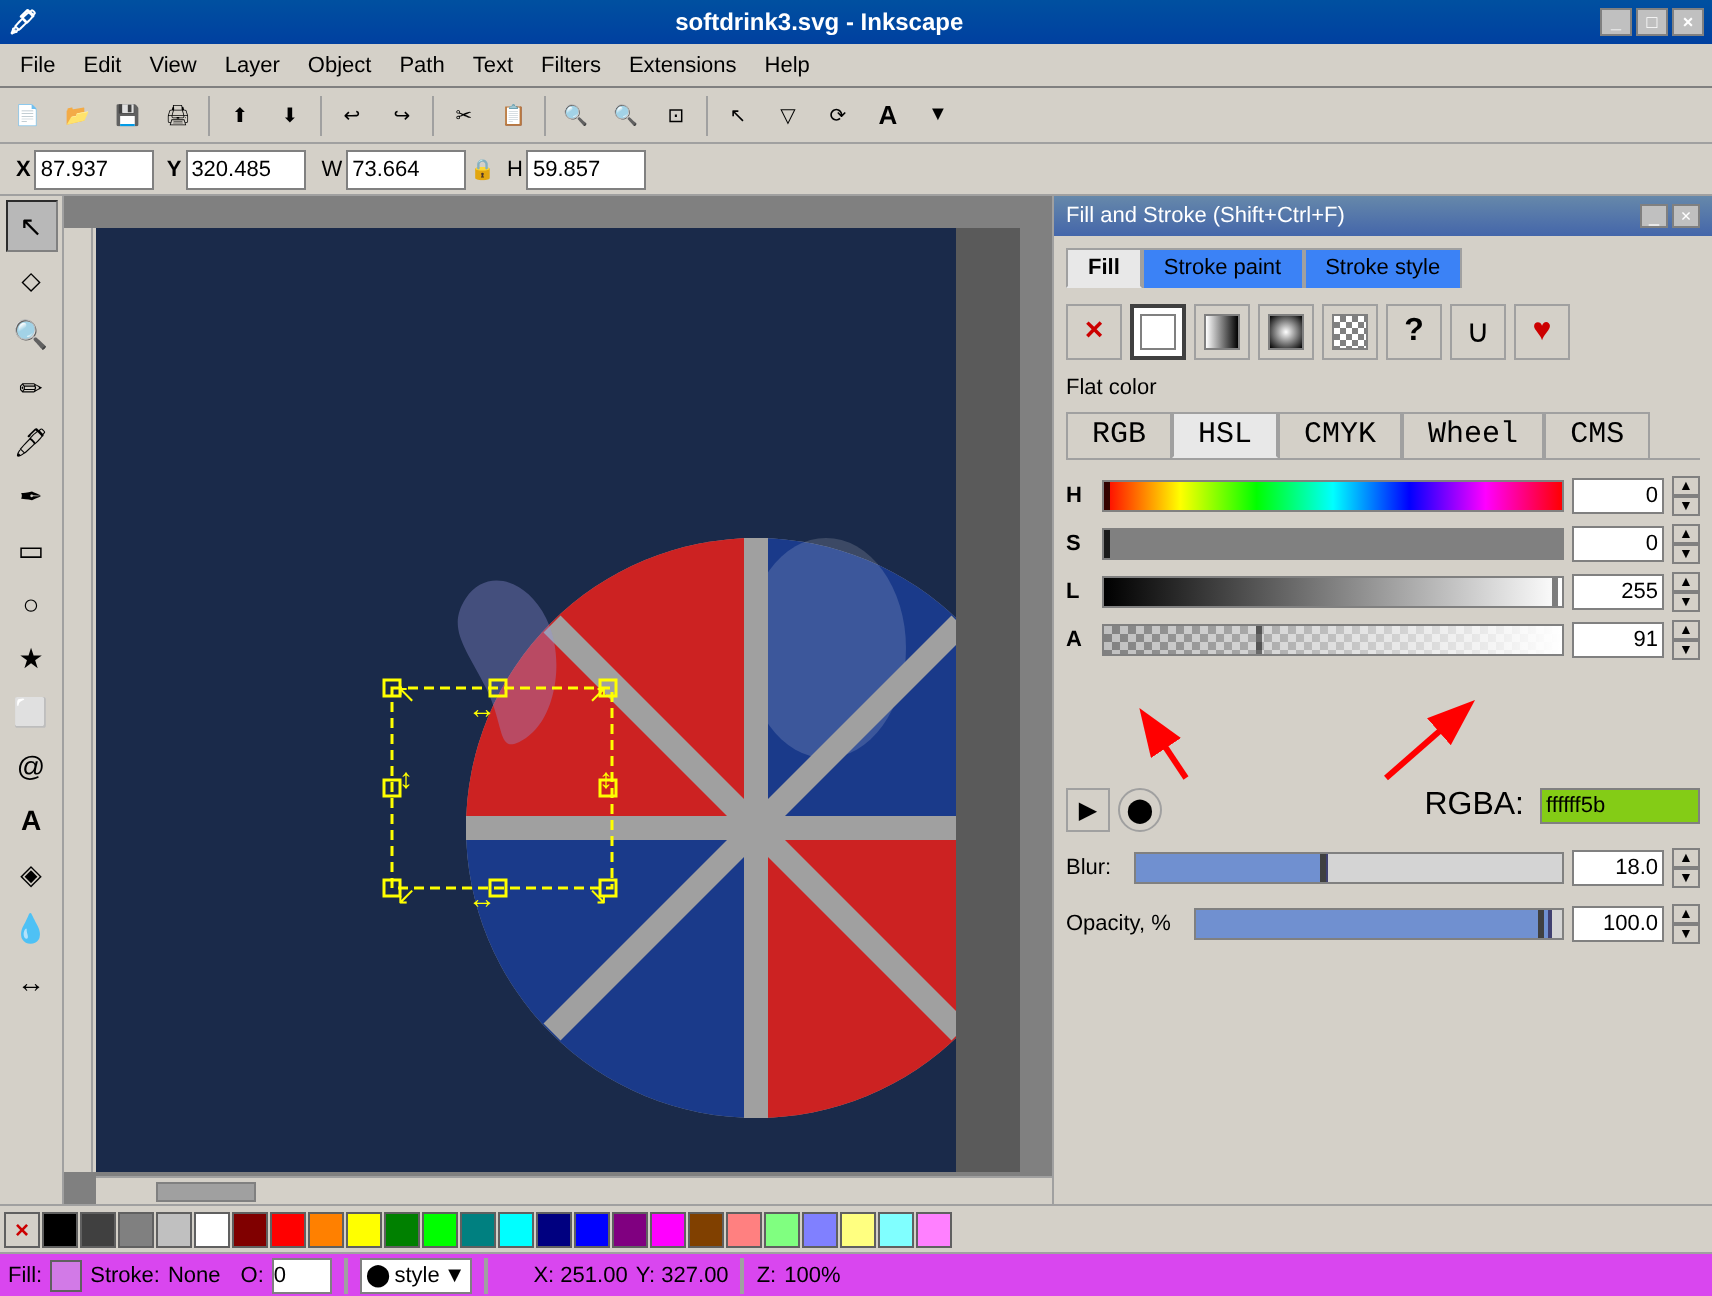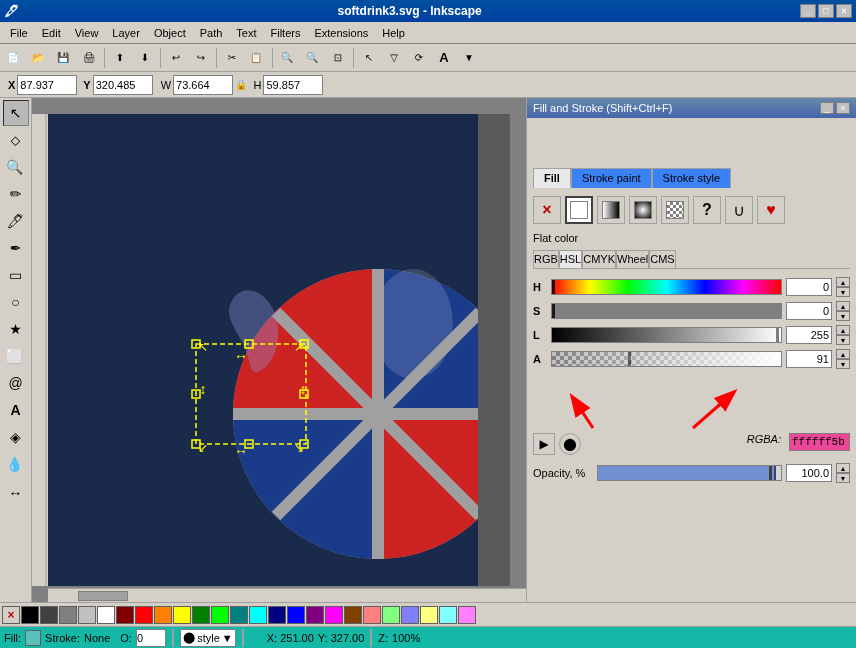--- a/index.html
+++ b/index.html
@@ -160,21 +160,20 @@
       display: flex;
       align-items: center;
       justify-content: space-between;
       padding: 0 6px;
       font-size: 11px;
     }
     #panel-content {
       flex: 1;
       padding: 6px;
       overflow-y: auto;
-      margin-top: 44px;
     }
     .panel-tabs {
       display: flex;
       gap: 0;
       margin-bottom: 8px;
     }
     .panel-tab {
       padding: 3px 10px;
       background: #3b82f6;
       border: 1px solid #a0a0a0;
@@ -206,26 +205,27 @@
     .flat-color-label { font-size: 11px; margin-bottom: 6px; }
 
     
     .color-tabs {
       display: flex;
       gap: 0;
       margin-bottom: 8px;
       border-bottom: 1px solid #a0a0a0;
     }
     .color-tab {
-      padding: 2px 0;
+      padding: 2px 12px;
       background: #d4d0c8;
       border: 1px solid #a0a0a0;
       cursor: pointer;
-      font-size: 11px;
+      font-size: 15px;
       border-bottom: none;
+      font-family: Liberation Mono, monospace;
     }
     .color-tab.active {
       background: #e8e8e8;
       border-bottom: 1px solid #e8e8e8;
     }
 
     
     .slider-row {
       display: flex;
       align-items: center;
@@ -244,27 +244,26 @@
       width: 46px;
       height: 18px;
       border: 1px solid #808080;
       background: white;
       text-align: right;
       padding-right: 2px;
       font-size: 11px;
     }
     .spinner-col { display: flex; flex-direction: column; }
     .rgba-input {
-      width: 61px;
+      width: 80px;
       height: 18px;
       border: 1px solid #808080;
-      background: #ec4899;
+      background: #84cc16;
       font-size: 11px;
       padding: 0 2px;
-      font-family: Liberation Mono, monospace;
     }
 
     
     .play-row {
       display: flex;
       gap: 4px;
       margin-bottom: 8px;
     }
     .play-btn {
       width: 22px; height: 22px;
@@ -288,21 +287,21 @@
     .opacity-row {
       display: flex;
       align-items: center;
       gap: 4px;
     }
     .opacity-label { font-size: 11px; width: 60px; }
 
     
     #statusbar {
       height: 22px;
-      background: #14b8a6;
+      background: #d946ef;
       border-top: 1px solid #a0a0a0;
       display: flex;
       align-items: center;
       padding: 0 4px;
       font-size: 11px;
       gap: 4px;
     }
 
     
     #palette-bar {
@@ -613,24 +612,36 @@
               <path d="M0,0 L0,6 L8,3 z" fill="red"></path>
             </marker>
           </defs>
         </svg>
       </div>
 
       <div class="play-row">
         <div class="play-btn">▶</div>
         <div class="play-btn" style="border-radius:50%;background:#d4d0c8;">⬤</div>
         <div style="flex:1;"></div>
-        <span style="font-size:11px;margin-right:4px;font-style:italic;">RGBA:</span>
+        <span style="font-size:16px;margin-right:4px;">RGBA:</span>
         <input class="rgba-input" value="ffffff5b" style="">
       </div>
 
+      <div class="blur-row">
+        <span class="blur-label">Blur:</span>
+        <div style="flex:1;height:16px;border:1px solid #808080;background:#d4d4d4;position:relative;">
+          <div style="position:absolute;left:0;top:0;width:45%;height:100%;background:#7090d0;border-right:2px solid #404070;"></div>
+          <div style="position:absolute;left:43%;top:0;width:3px;height:100%;background:#404040;"></div>
+        </div>
+        <input class="slider-input" value="18.0" style="">
+        <div class="spinner-col">
+          <div class="spinner-btn">▲</div>
+          <div class="spinner-btn">▼</div>
+        </div>
+      </div>
 
       <div class="opacity-row">
         <span class="opacity-label">Opacity, %</span>
         <div style="flex:1;height:16px;border:1px solid #808080;background:#d4d4d4;position:relative;">
           <div style="position:absolute;left:0;top:0;width:97%;height:100%;background:#7090d0;border-right:2px solid #404070;"></div>
           <div style="position:absolute;right:5%;top:0;width:3px;height:100%;background:#404040;"></div>
         </div>
         <input class="slider-input" value="100.0" style="">
         <div class="spinner-col">
           <div class="spinner-btn">▲</div>

